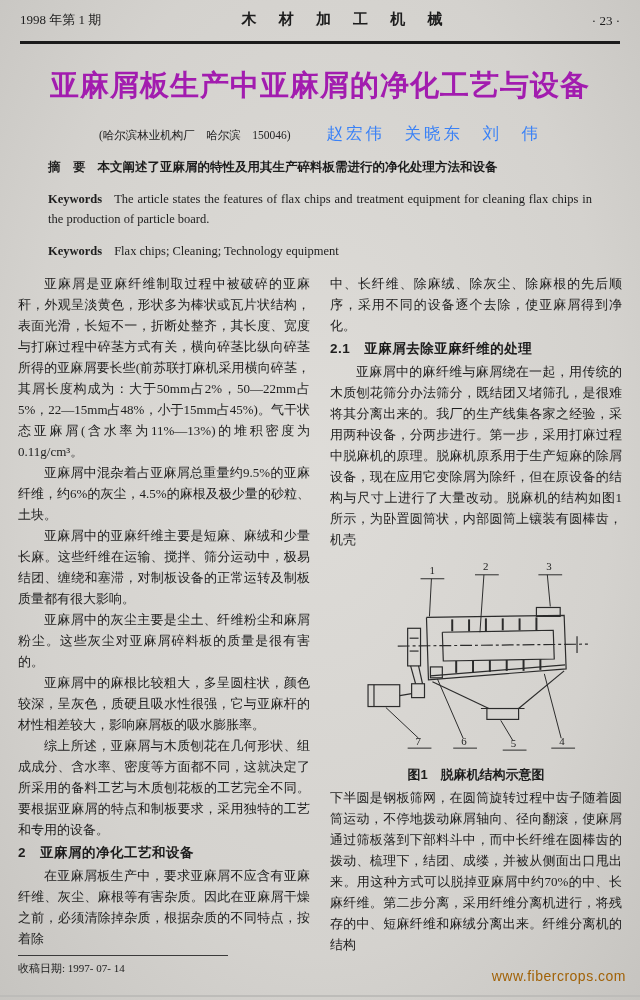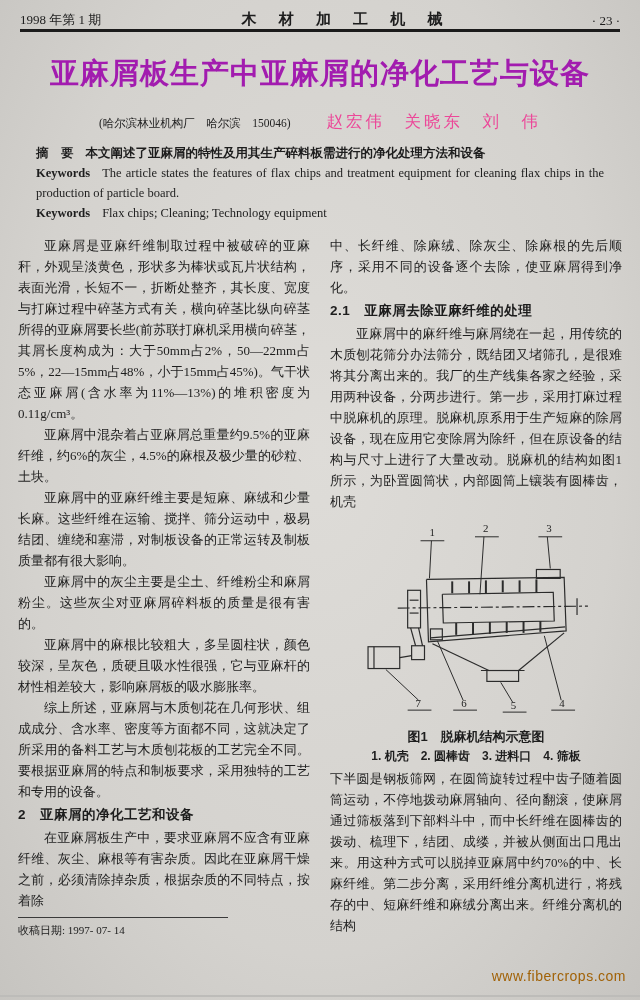--- a/index.html
+++ b/index.html
@@ -10,41 +10,41 @@
     color:#1d1d1d;
     position:relative;
     overflow:hidden;
   }
   .page{position:absolute;inset:0;}
   
   .journal-header{
     display:flex;justify-content:space-between;align-items:flex-end;
     margin:10px 20px 0 20px;
     border-bottom:3px solid #1b1b1b;
-    padding-bottom:0;
+    padding-bottom:12px;
     font-size:13px;
   }
   .journal-header .jtitle{
     font-family:"Liberation Sans","DejaVu Sans",sans-serif;
     font-weight:700;font-size:15px;letter-spacing:9px;
   }
   
   .paper-title{
     text-align:center;
     font-family:"Liberation Sans","DejaVu Sans",sans-serif;
     font-weight:700;font-size:29px;color:#a21caf;
     margin:22px 10px 17px 10px;letter-spacing:1px;
   }
   .authors{margin:2px 0 10px 0;}
   .author-line{display:flex;justify-content:center;align-items:baseline;gap:36px;margin:3px 0;}
   .affil{font-size:11.5px;color:#222;}
-  .names{font-size:16.5px;letter-spacing:3px;color:#ec4899;}
+  .names{font-size:16.5px;letter-spacing:3px;color:#3b82f6;}
   
   .abstract{margin:10px 36px 0 36px;font-size:12.5px;line-height:20px;}
-  .abstract p{margin:0;text-align:justify;}
+  .abstract p{margin:12px;text-align:justify;}
   .abstract .zh{font-family:"Liberation Sans","DejaVu Sans",sans-serif;font-weight:700;}
   .abstract .lab{font-weight:700;margin-right:12px;}
   .abstract .en{font-family:"Liberation Serif","DejaVu Serif",serif;}
   
   .columns{display:flex;gap:20px;margin:12px 18px 0 18px;}
   .col{width:292px;font-size:13px;line-height:21px;}
   .col p{margin:0;text-align:justify;}
   .col .indent{text-indent:2em;}
   .col h2{
     font-family:"Liberation Sans","DejaVu Sans",sans-serif;
@@ -194,21 +194,20 @@
           <text x="98" y="20">1</text>
           <text x="152" y="16">2</text>
           <text x="216" y="16">3</text>
           <text x="229" y="193">4</text>
           <text x="180" y="195">5</text>
           <text x="130" y="193">6</text>
           <text x="84" y="193">7</text>
         </svg>
         <figcaption>
           <div class="cap">图1　脱麻机结构示意图</div>
-          <div class="legend">1. 机壳　2. 圆棒齿　3. 进料口　4. 筛板</div>
         </figcaption>
       </figure>
 
       <p>下半圆是钢板筛网，在圆筒旋转过程中齿子随着圆筒运动，不停地拨动麻屑轴向、径向翻滚，使麻屑通过筛板落到下部料斗中，而中长纤维在圆棒齿的拨动、梳理下，结团、成缕，并被从侧面出口甩出来。用这种方式可以脱掉亚麻屑中约70%的中、长麻纤维。第二步分离，采用纤维分离机进行，将残存的中、短麻纤维和麻绒分离出来。纤维分离机的结构</p>
     </div>
 
   </div>
 
   <div class="watermark">www.fibercrops.com</div>
   <div class="scan-bottom-line"></div>

